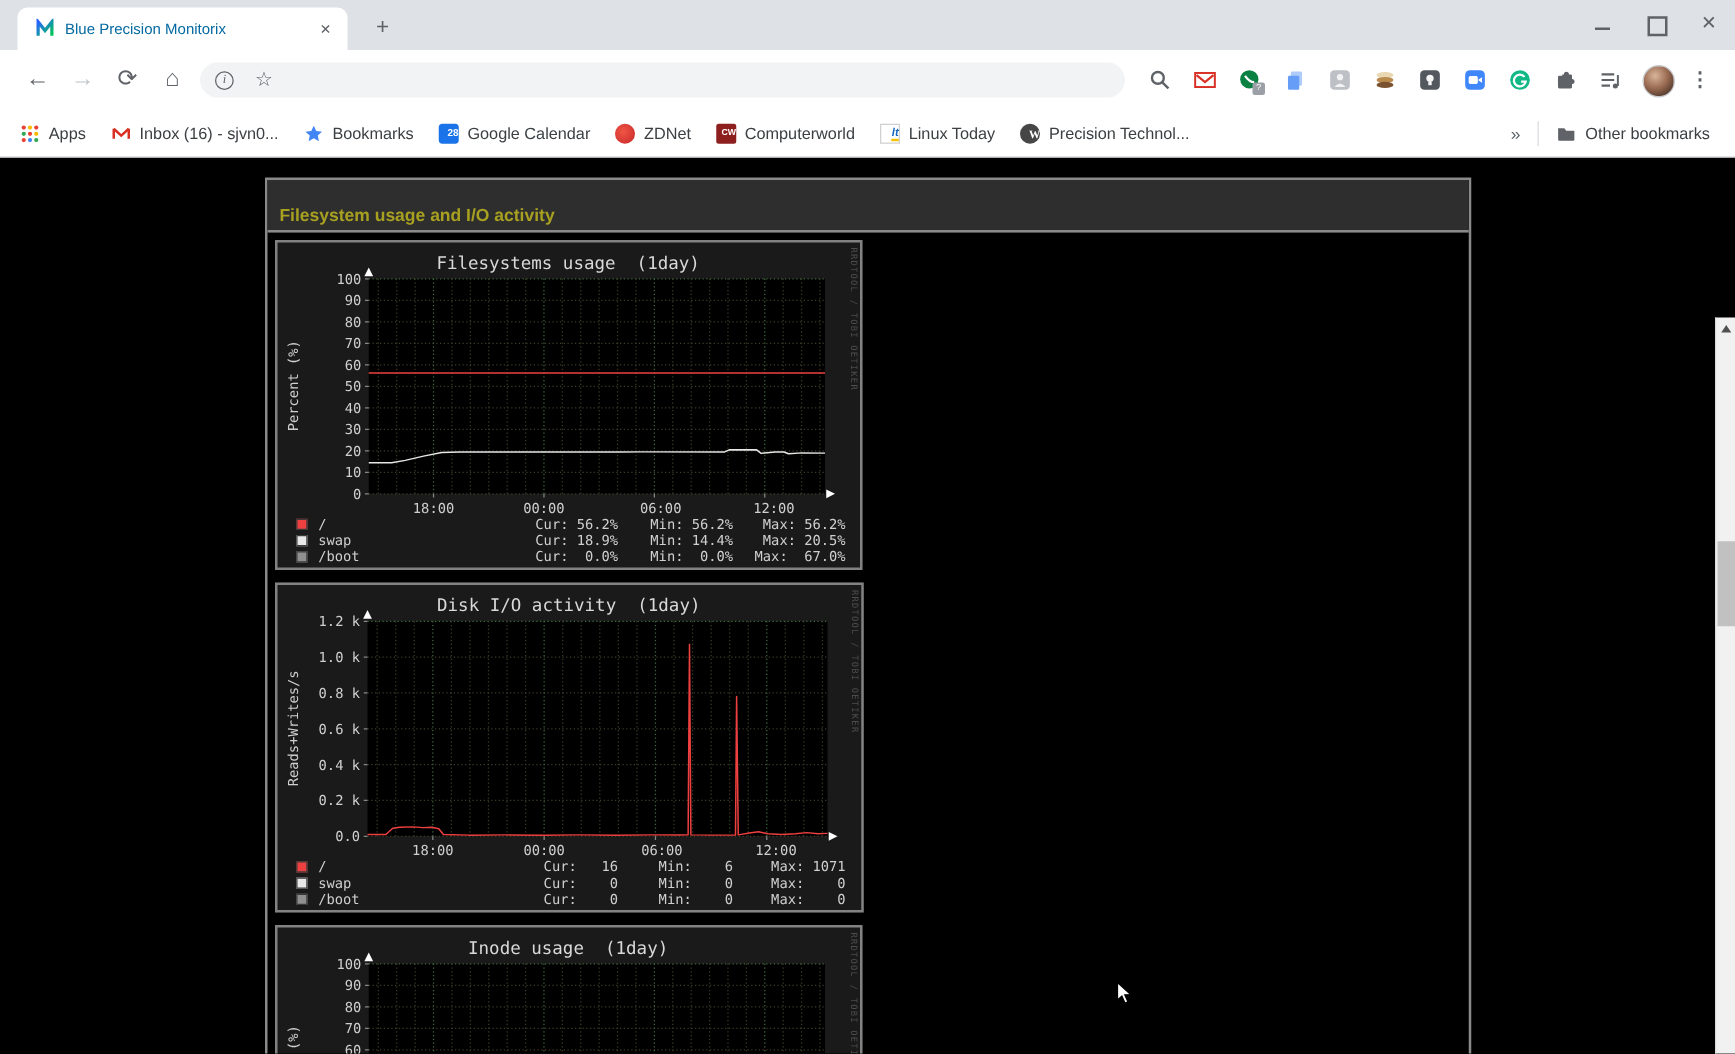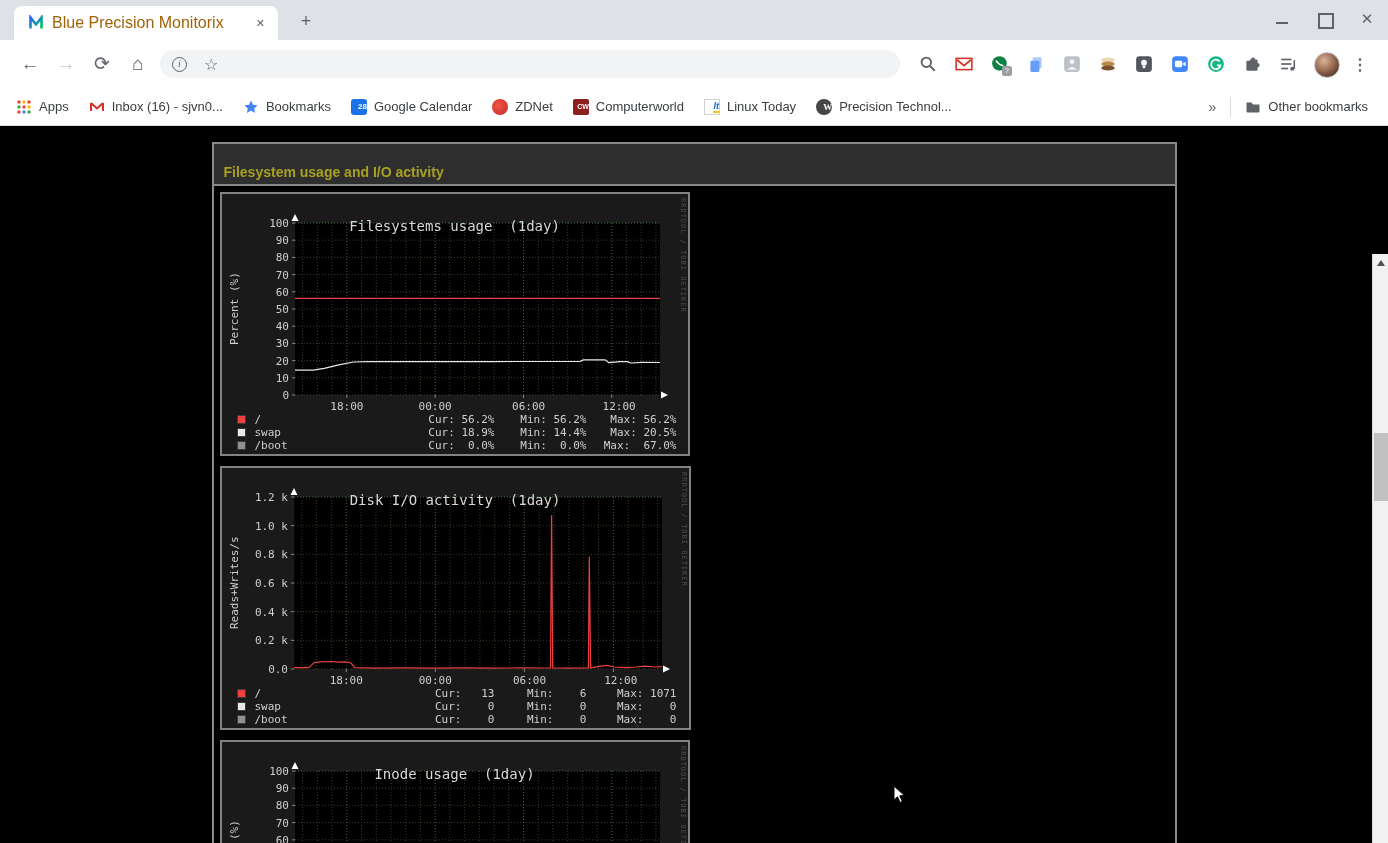--- a/index.html
+++ b/index.html
@@ -8,21 +8,21 @@
     width:1388px; height:843px; overflow:hidden; background:#000;
     font-family:"Liberation Sans", sans-serif; position:relative;
   }
   
   .tabstrip { position:absolute; left:0; top:0; width:1388px; height:40px; background:#dee1e6; }
   .tab {
     position:absolute; left:14px; top:6px; width:264px; height:34px; background:#fff;
     border-radius:8px 8px 0 0; display:flex; align-items:center; padding:0 8px;
   }
   .tab-favicon { width:16px; height:16px; margin:0 8px 0 6px; flex:none; }
-  .tab-title { font-size:16px; color:#a16207; white-space:nowrap; overflow:hidden; flex:1; }
+  .tab-title { font-size:12px; color:#0369a1; white-space:nowrap; overflow:hidden; flex:1; }
   .tab-close { font-size:11px; color:#5f6368; padding:2px 5px; border-radius:50%; flex:none; }
   .newtab-btn { position:absolute; left:294px; top:10px; width:24px; height:24px; color:#5f6368;
     font-size:18px; line-height:22px; text-align:center; }
   .win-controls { position:absolute; right:10px; top:8px; display:flex; gap:20px; align-items:center; }
   .win-btn { width:22px; height:22px; position:relative; }
   .win-min::after { content:""; position:absolute; left:4px; top:14px; width:12px; height:2px; background:#5f6368; }
   .win-max::after { content:""; position:absolute; left:4px; top:5px; width:12px; height:12px; border:2px solid #5f6368; }
   .win-close { color:#5f6368; font-size:15px; text-align:center; line-height:22px; }
 
   .toolbar { position:absolute; left:0; top:40px; width:1388px; height:48px; background:#fff; }
@@ -72,21 +72,21 @@
 
   
   .content { position:absolute; left:0; top:127px; width:1388px; height:716px; background:#000; overflow:hidden; }
   .monitorix-wrap { width:965px; margin:15px auto 0 auto; }
   .section { border:2px solid #8a8a8a; background:#000; }
   .section-title { background:#2e2e2e; color:#a8a021; font-weight:bold; font-size:14px;
     padding:20px 10px; height:25px; border-bottom:2px solid #8a8a8a; }
   .graphs { padding:6px; display:flex; flex-wrap:wrap; gap:10px 9px; }
   .graph-panel { position:relative; background:#1a1a1a; border:2px solid #828282; overflow:hidden; flex:none; }
   .g-title { position:absolute; left:0; right:0; top:9px; text-align:center; white-space:pre;
-    font:14px "DejaVu Sans Mono", monospace; color:#d9d9d9;margin-top:15px; }
+    font:14px "DejaVu Sans Mono", monospace; color:#d9d9d9; }
   .g-ylabel { position:absolute; display:flex; align-items:center; justify-content:center;
     writing-mode:vertical-rl; transform:rotate(180deg);
     font:11px "DejaVu Sans Mono", monospace; color:#cfcfcf; }
   .g-watermark { position:absolute; right:1px; top:4px; writing-mode:vertical-rl;
     font:7px "DejaVu Sans Mono", monospace; color:#4d4d4d; letter-spacing:1px; }
   .g-legend { position:absolute; left:15px; top:219px; right:14px;
     font:11px "DejaVu Sans Mono", monospace; color:#cfcfcf; }
   .lg-row { position:relative; height:13px; line-height:13px; }
   .lg-swatch { position:absolute; left:0; top:2px; width:9px; height:9px; border:1px solid #3a3a3a; }
   .lg-name { position:absolute; left:18px; white-space:pre; }
@@ -463,21 +463,21 @@
               <polygon points="68.5,27 75.5,27 72,20" fill="#fff"></polygon>
               <polygon points="441,197.5 441,204.5 448,201" fill="#fff"></polygon>
             </svg>
             <div class="g-title">Disk I/O activity  (1day)</div>
             <div class="g-ylabel" style="left: 6px; top: 29px; height: 172px;">Reads+Writes/s</div>
             <div class="g-watermark">RRDTOOL / TOBI OETIKER</div>
             <div class="g-legend">
               <div class="lg-row">
                 <span class="lg-swatch" style="background: rgb(238, 64, 64);"></span>
                 <span class="lg-name">/</span>
-                <span class="lg-cur">Cur:   13</span>
+                <span class="lg-cur">Cur:   16</span>
                 <span class="lg-min">Min:    6</span>
                 <span class="lg-max">Max: 1071</span>
               </div>
               <div class="lg-row">
                 <span class="lg-swatch" style="background: rgb(232, 232, 232);"></span>
                 <span class="lg-name">swap</span>
                 <span class="lg-cur">Cur:    0</span>
                 <span class="lg-min">Min:    0</span>
                 <span class="lg-max">Max:    0</span>
               </div>

